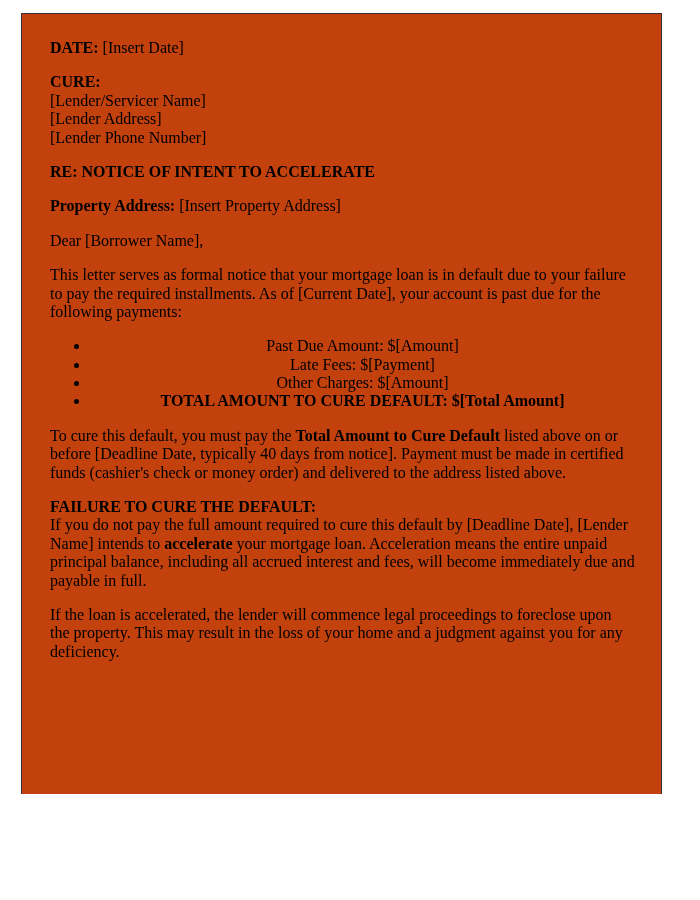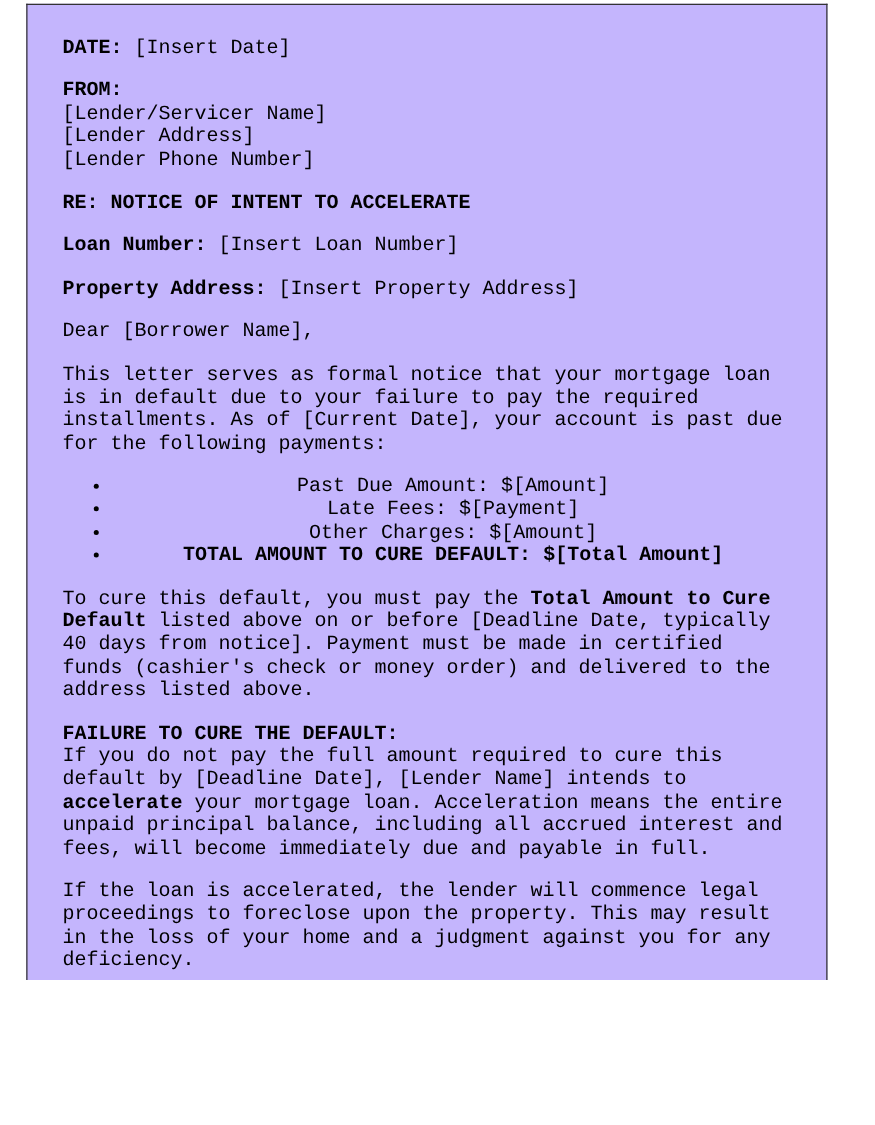--- a/index.html
+++ b/index.html
@@ -6,27 +6,26 @@
     margin: 0;
     padding: 0;
     background: #ffffff;
     width: 700px;
     height: 900px;
     font-family: "Liberation Serif", "DejaVu Serif", serif;
   }
   .page {
     position: absolute;
     left: 21px;
-    top: 3px;
+    top: 13px;
     width: 639px;
     height: 780px;
     border: 1px solid #333333;
     border-bottom: none;
-    background: #c4b5fd;
-    font-family: Liberation Mono, monospace;
+    background: #c2410c;
   }
   .content {
     padding: 9px 26px 0 28px;
     font-size: 16px;
     line-height: 1.15;
     color: #000000;
   }
   .content p {
     margin: 16px 0;
   }
@@ -42,29 +41,28 @@
 </head>
 <body>
 
 <div class="page">
   <div class="content">
 
     <p><strong>DATE:</strong> <span>[Insert Date]</span></p>
 
 
     <p>
-      <strong class="blk">FROM:</strong>
+      <strong class="blk">CURE:</strong>
       <span class="blk">[Lender/Servicer Name]</span>
       <span class="blk">[Lender Address]</span>
       <span class="blk">[Lender Phone Number]</span>
     </p>
 
     <p><strong>RE: NOTICE OF INTENT TO ACCELERATE</strong></p>
 
-    <p><strong>Loan Number:</strong> <span>[Insert Loan Number]</span></p>
 
     <p><strong>Property Address:</strong> <span>[Insert Property Address]</span></p>
 
     <p>Dear [Borrower Name],</p>
 
     <p>This letter serves as formal notice that your mortgage loan is in default due to your failure to pay the required installments. As of [Current Date], your account is past due for the following payments:</p>
 
     <ul class="payment-list">
       <li>Past Due Amount: $[Amount]</li>
       <li>Late Fees: $[Payment]</li>

